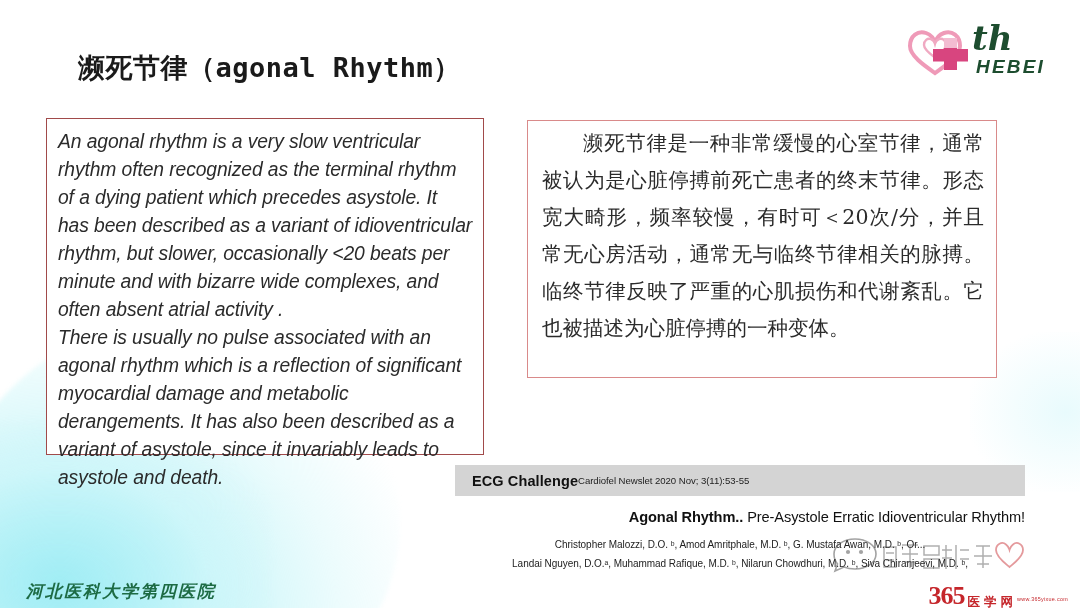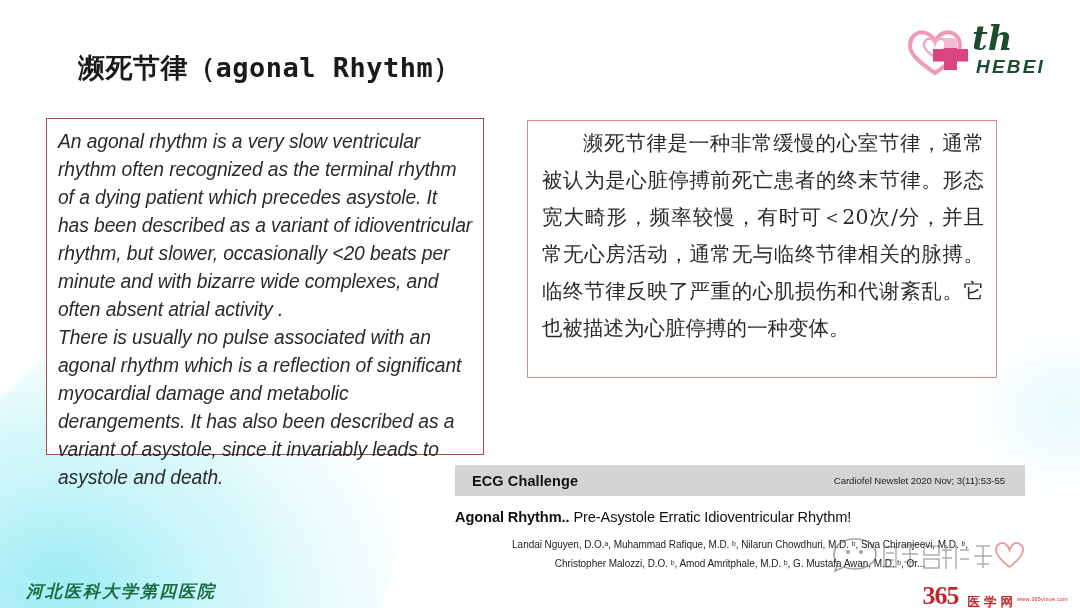--- a/index.html
+++ b/index.html
@@ -140,39 +140,39 @@
     width: 570px;
     height: 113px;
     background: #ffffff;
   }
   .ecg-header {
     position: relative;
     height: 31px;
     background: #d4d4d4;
     display: flex;
     align-items: center;
-    justify-content: space-between;
+    justify-content: flex-start;
     padding: 0 20px 0 17px;
     box-sizing: border-box;
   }
   .ecg-header-title {
     font-family: "Liberation Sans", sans-serif;
     font-size: 14.5px;
     font-weight: 700;
     color: #111;
     letter-spacing: 0.1px;
   }
   .ecg-header-cite {
     font-family: "Liberation Sans", sans-serif;
     font-size: 9.6px;
     color: #222;
     letter-spacing: -0.05px;
   }
   .ecg-article-title {
-    text-align: left;
+    text-align: right;
     margin-top: 13px;
     font-family: "Liberation Sans", sans-serif;
     font-size: 14.6px;
     color: #111;
     letter-spacing: -0.1px;
   }
   .ecg-article-title b { font-weight: 700; }
   .ecg-authors {
     text-align: center;
     margin-top: 10px;
@@ -205,21 +205,21 @@
     height: 44px;
     opacity: 0.55;
     pointer-events: none;
   }
   .wm-365 {
     position: absolute;
     right: 12px;
     bottom: 4px;
     display: flex;
     align-items: center;
-    gap: 9px;
+    gap: 3px;
     pointer-events: none;
   }
   .wm-365-num {
     font-family: "Liberation Serif", serif;
     font-size: 26px;
     font-weight: 700;
     color: #c5262b;
     line-height: 0.85;
     letter-spacing: -1px;
   }
@@ -286,22 +286,22 @@
 
   <div class="ecg-panel">
     <div class="ecg-header">
       <span class="ecg-header-title">ECG Challenge</span>
       <span class="ecg-header-cite">Cardiofel Newslet 2020 Nov; 3(11):53-55</span>
     </div>
     <div class="ecg-article-title">
       <b>Agonal Rhythm..</b><span> Pre-Asystole Erratic Idioventricular Rhythm!</span>
     </div>
     <div class="ecg-authors">
+      <div>Christopher Malozzi, D.O. ᵇ, Amod Amritphale, M.D. ᵇ, G. Mustafa Awan, M.D. ᵇ, Or...</div>
       <div>Landai Nguyen, D.O.ᵃ, Muhammad Rafique, M.D. ᵇ, Nilarun Chowdhuri, M.D. ᵇ, Siva Chiranjeevi, M.D. ᵇ,</div>
-      <div>Christopher Malozzi, D.O. ᵇ, Amod Amritphale, M.D. ᵇ, G. Mustafa Awan, M.D. ᵇ, Or...</div>
     </div>
   </div>
 
   <div class="footer-school">河北医科大学第四医院</div>
 
   <div class="wm-wechat">
     <svg width="196" height="44" viewBox="0 0 196 44" xmlns="http://www.w3.org/2000/svg">
       <g fill="none" stroke="#3a3a3a" stroke-width="1.6" opacity="0.85">
         <path d="M6 20 C6 11 16 5 27 5 C38 5 48 11 48 20 C48 29 38 35 27 35 C23 35 19 34.3 16 33 L7 37 L9.5 30 C7.2 27.2 6 23.7 6 20 Z"></path>
         <circle cx="20" cy="18" r="2.1" fill="#3a3a3a" stroke="none"></circle>

